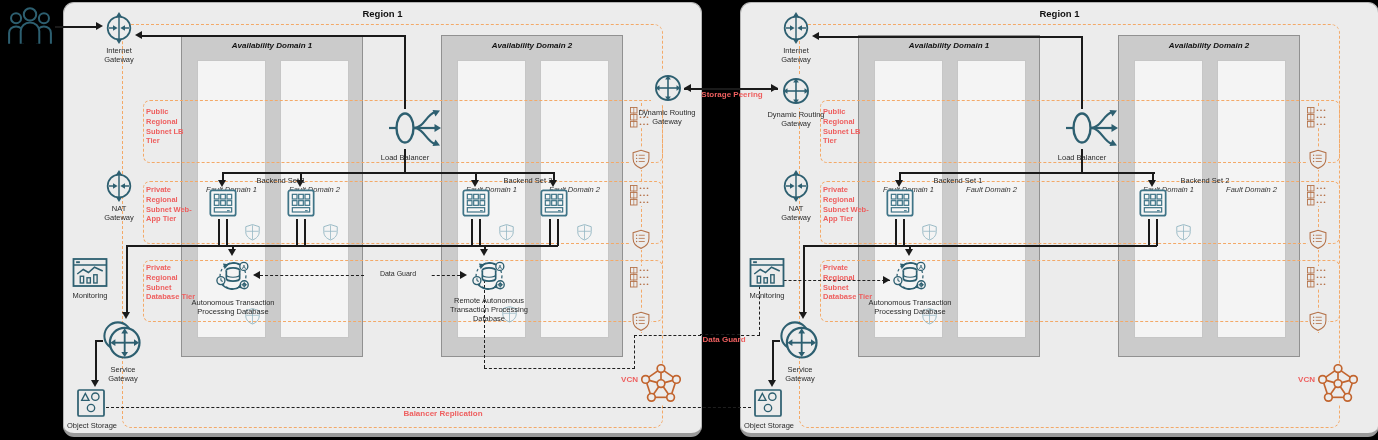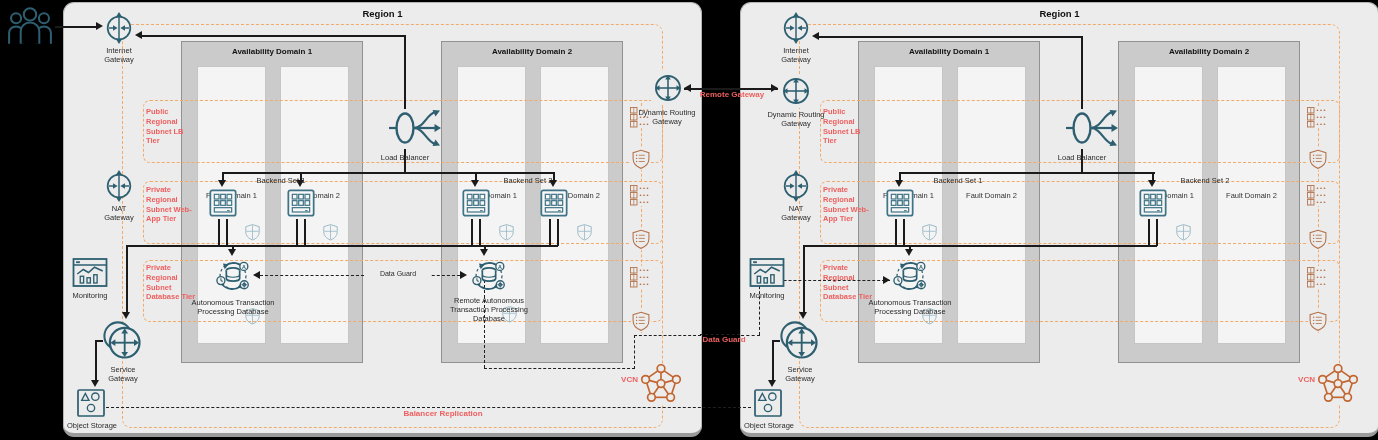--- a/index.html
+++ b/index.html
@@ -6,21 +6,21 @@
   --bg:#000000; --region_bg:#ececec; --ad_bg:#cbcbcb; --fd_bg:#f4f4f4;
   --teal:#2d5f70; --teal2:#3f7487; --teal_light:#93b6c2;
   --orange_dash:#f3a968; --orange_icon:#b5744c; --vcn:#c2652f;
   --red:#ee5f5f; --line:#1a1a1a;
 }
 html,body{margin:0;padding:0;background:var(--bg);font-family:"Liberation Sans",sans-serif;}
 #canvas{position:relative;width:1378px;height:440px;background:var(--bg);overflow:hidden;}
 .region{position:absolute;top:2px;width:637px;height:430px;background:var(--region_bg);
   border:1px solid #b5b5b5;border-bottom:4px solid #9a9a9a;border-radius:11px;}
 .rtitle{position:absolute;left:0;right:0;top:5px;text-align:center;font-size:9.5px;font-weight:bold;color:#111;}
-.ad{position:absolute;top:38px;width:180px;height:320px;background:var(--ad_bg);border:1px solid #919191;}
+.ad{position:absolute;top:32px;width:180px;height:320px;background:var(--ad_bg);border:1px solid #919191;font-style:italic;}
 .adtitle{position:absolute;left:0;right:0;top:5px;text-align:center;font-size:8px;font-weight:bold;color:#111;}
 .fd{position:absolute;top:24px;width:67px;height:276px;background:var(--fd_bg);border:1px solid #c6c6c6;}
 .fdlbl{position:absolute;left:0;right:0;top:124px;text-align:center;font-size:7.5px;color:#333;}
 .tier{position:absolute;border:1.5px dashed var(--orange_dash);border-radius:7px;}
 .tlbl{position:absolute;font-size:7.5px;font-weight:bold;color:var(--red);line-height:1.3;}
 .lbl{position:absolute;font-size:7.5px;line-height:1.2;color:#2b2b2b;text-align:center;}
 .redlbl{position:absolute;font-size:8px;font-weight:bold;color:var(--red);text-align:center;line-height:1.1;}
 .hl{position:absolute;height:1.5px;background:var(--line);}
 .vl{position:absolute;width:1.5px;background:var(--line);}
 .hd{position:absolute;height:0;border-top:1.5px dashed #1f1f1f;}
@@ -488,20 +488,20 @@
 
   <svg class="ic" style="left:6px;top:5px;width:48px;height:42px">
       <use href="#ic-users"></use>
     </svg>
   <div class="hl" style="left:55px;top:26px;width:41px"></div>
   <div class="ah r" style="left:96px;top:22px"></div>
 
   <div class="hl" style="left:684px;top:88px;width:94px"></div>
   <div class="ah l" style="left:684px;top:84px"></div>
   <div class="ah r" style="left:771px;top:84px"></div>
-  <div class="redlbl" style="left:688px;top:91px;width:88px">Remote Gateway</div>
+  <div class="redlbl" style="left:688px;top:91px;width:88px">Storage Peering</div>
 
   <div class="hd" style="left:700px;top:334px;width:40px"></div>
   <div class="redlbl" style="left:694px;top:336px;width:60px">Data Guard</div>
 
   <div class="hd" style="left:106px;top:407px;width:645px"></div>
   <div class="redlbl" style="left:373px;top:410px;width:140px">Balancer Replication</div>
 </div>
 
 </body></html>

